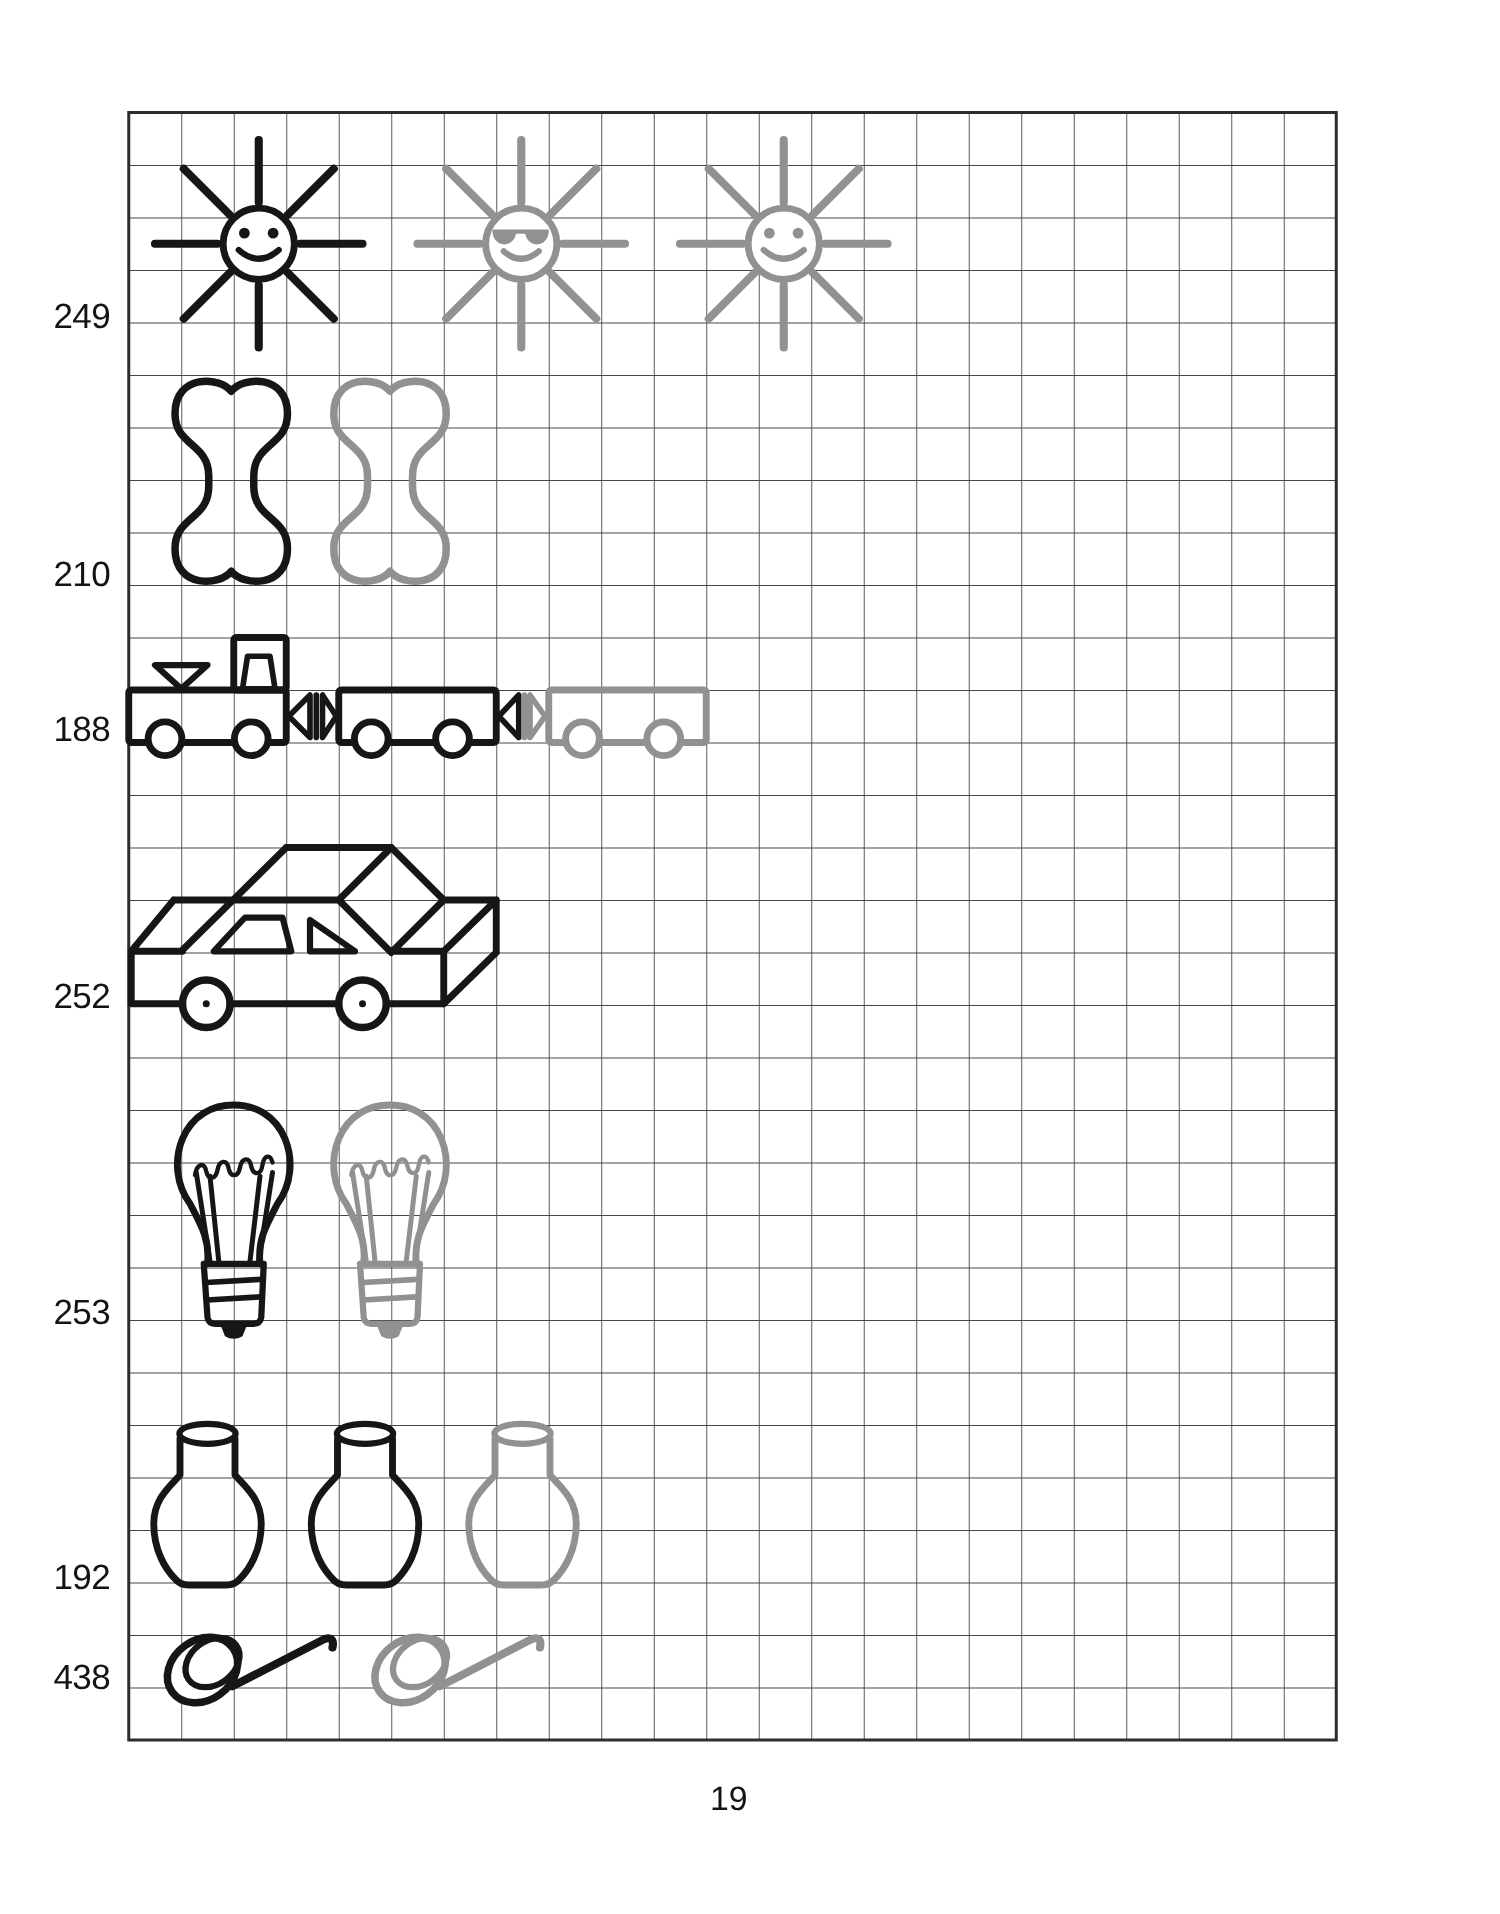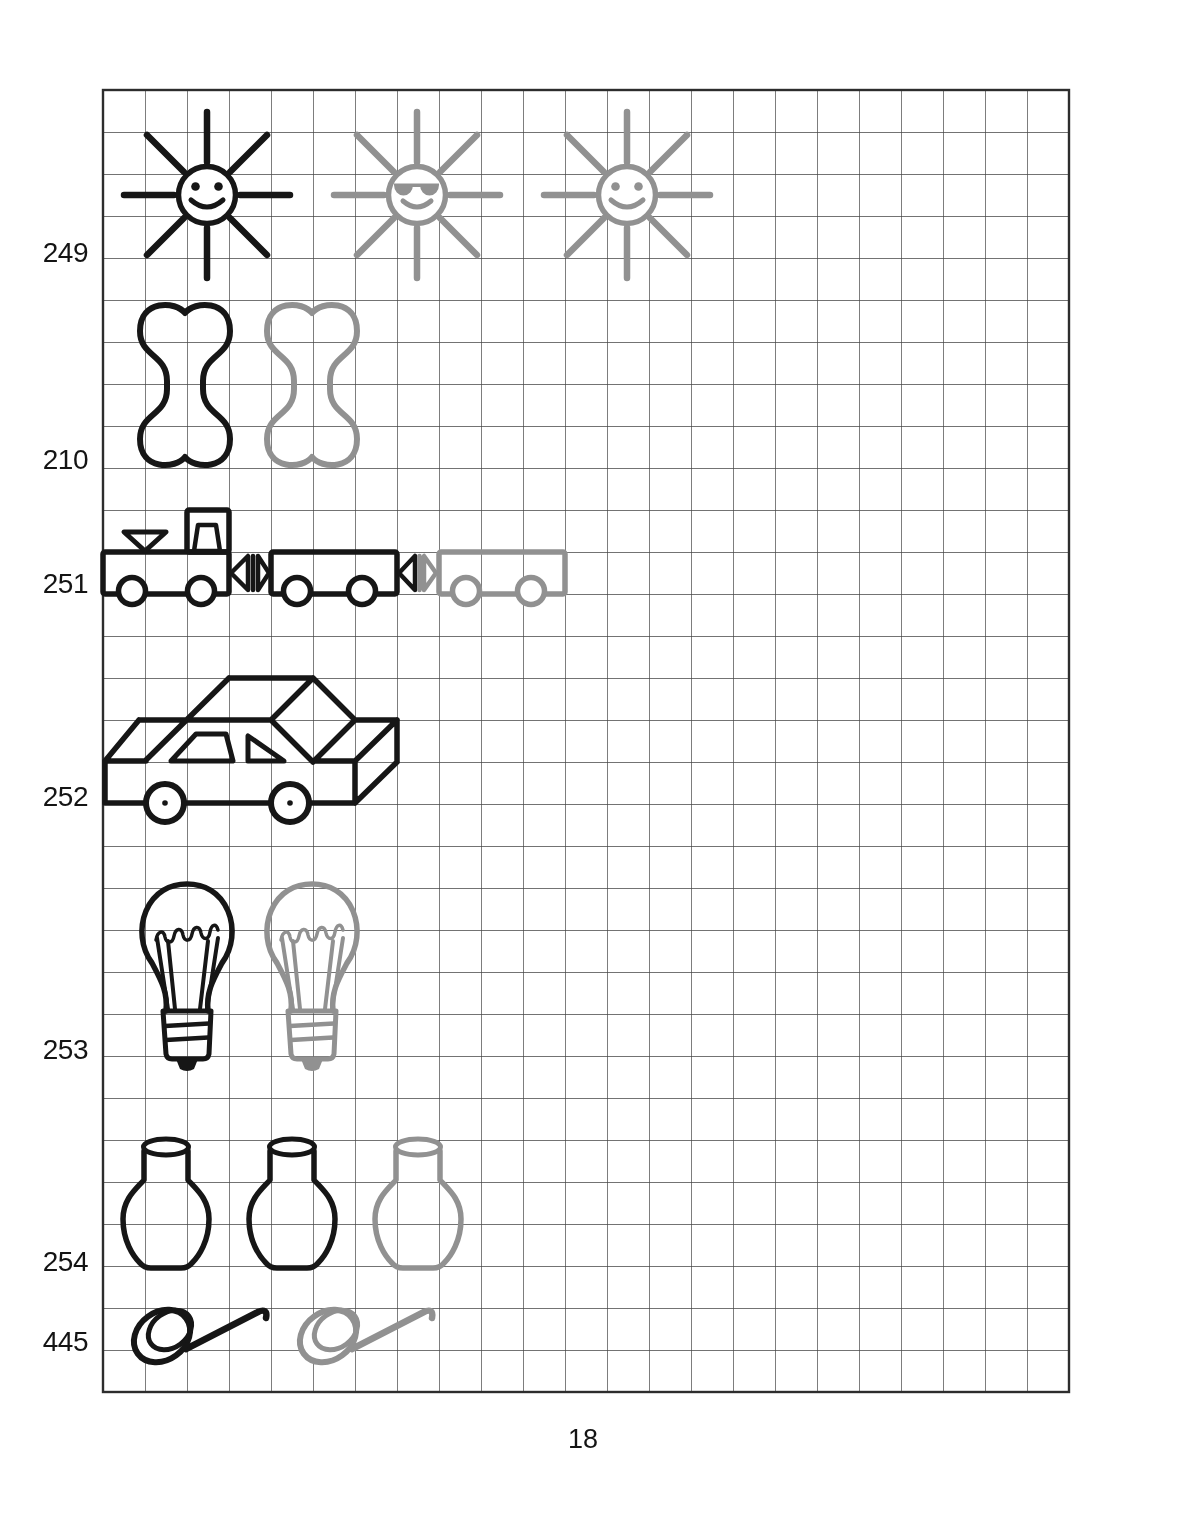--- a/index.html
+++ b/index.html
@@ -193,20 +193,20 @@
     <g color="#161616">
       <use href="#ladle" transform="translate(162,0)"></use>
     </g>
     <g color="#919191">
       <use href="#ladle" transform="translate(328,0)"></use>
     </g>
   </svg>
 
   <div class="row-label" style="top:237px;">249</div>
   <div class="row-label" style="top:444px;">210</div>
-  <div class="row-label" style="top:568px;">251</div>
+  <div class="row-label" style="top:568px;">188</div>
   <div class="row-label" style="top:781px;text-align:right;">252</div>
   <div class="row-label" style="top:1034px;">253</div>
-  <div class="row-label" style="top:1246px;">254</div>
-  <div class="row-label" style="top:1326px;">445</div>
-
-  <div class="page-number">18</div>
+  <div class="row-label" style="top:1246px;">192</div>
+  <div class="row-label" style="top:1326px;">438</div>
+
+  <div class="page-number">19</div>
 </div>
 
 </body></html>

